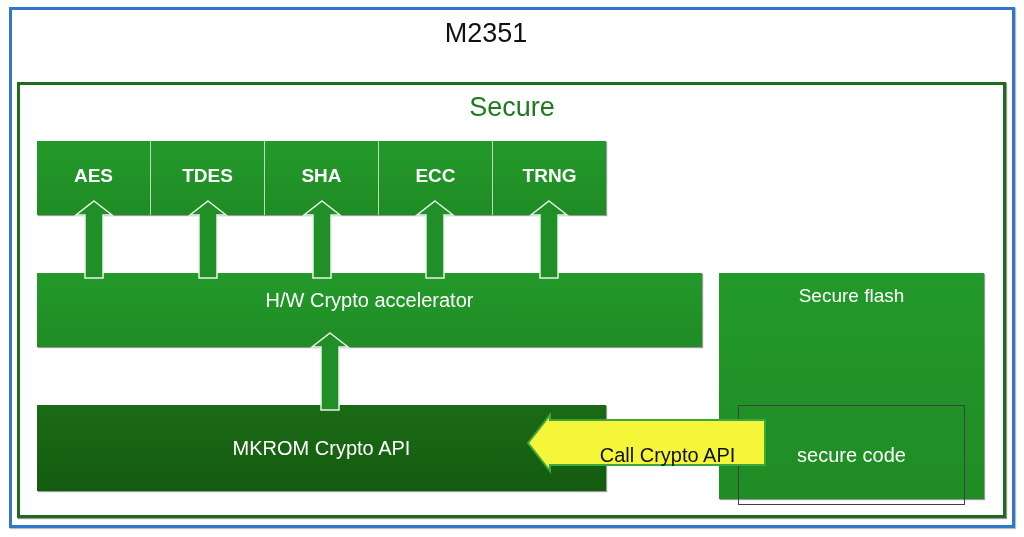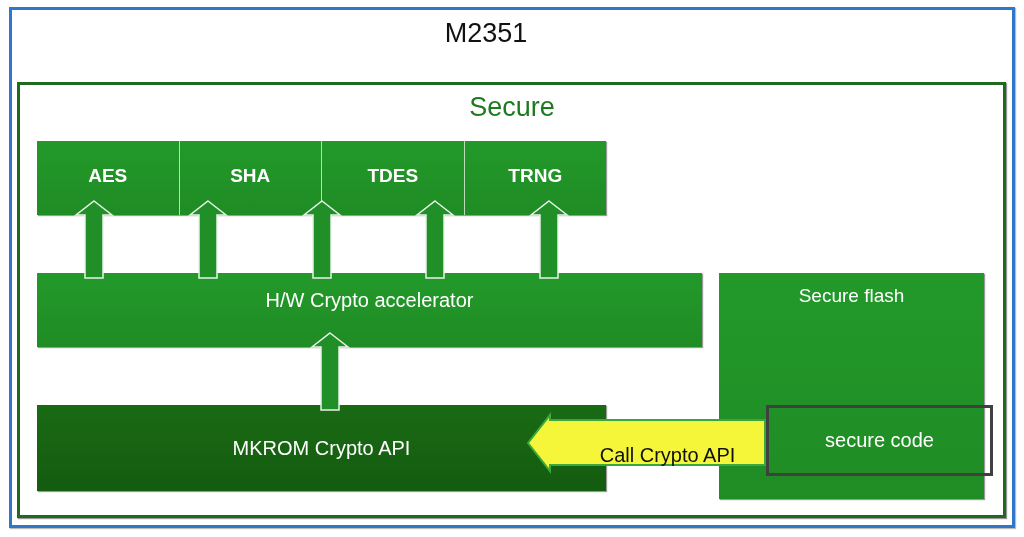--- a/index.html
+++ b/index.html
@@ -25,45 +25,48 @@
   .algo:last-child { border-right: none; }
   .algo span { position: relative; top: -2px; }
   #hw { left: 37px; top: 273px; width: 665px; height: 74px;
         display: flex; align-items: center; justify-content: center; font-size: 20px; }
   #hw span { position: relative; top: -10px; }
   #mkrom { left: 37px; top: 405px; width: 569px; height: 86px;
            display: flex; align-items: center; justify-content: center; font-size: 20px; }
   #flash { left: 719px; top: 273px; width: 265px; height: 226px; }
   #flash-title { left: 719px; top: 285px; width: 265px; text-align: center;
                  font-size: 19px; color: #fff; }
-  #code { left: 766px; top: 405px; width: 227px; height: 71px;
-          border: 3px solid #404040; display: flex; align-items: center; justify-content: center;
+  #code { left: 738px; top: 405px; width: 227px; height: 100px;
+          border: 1px solid #404040; display: flex; align-items: center; justify-content: center;
           font-size: 20px; color: #fff; }
   svg#arrows { position: absolute; left: 0; top: 0; }
   #call-label { left: 575px; top: 444px; width: 185px; text-align: center;
                 font-size: 20px; color: #111; }
 </style>
 </head>
 <body>
 
 <div id="outer" class="abs"></div>
 <div id="chip-title" class="abs">M2351</div>
 
 <div id="secure" class="abs"></div>
 <div id="secure-title" class="abs">Secure</div>
 
 <div id="algo-row" class="abs green">
   <div class="algo">
       <span>AES</span>
     </div>
   <div class="algo">
+      <span>TDES</span>
+    </div>
+  <div class="algo">
       <span>SHA</span>
     </div>
   <div class="algo">
-      <span>TDES</span>
+      <span>ECC</span>
     </div>
   <div class="algo">
       <span>TRNG</span>
     </div>
 </div>
 
 <div id="hw" class="abs green">
   <span>H/W Crypto accelerator</span>
 </div>
 

